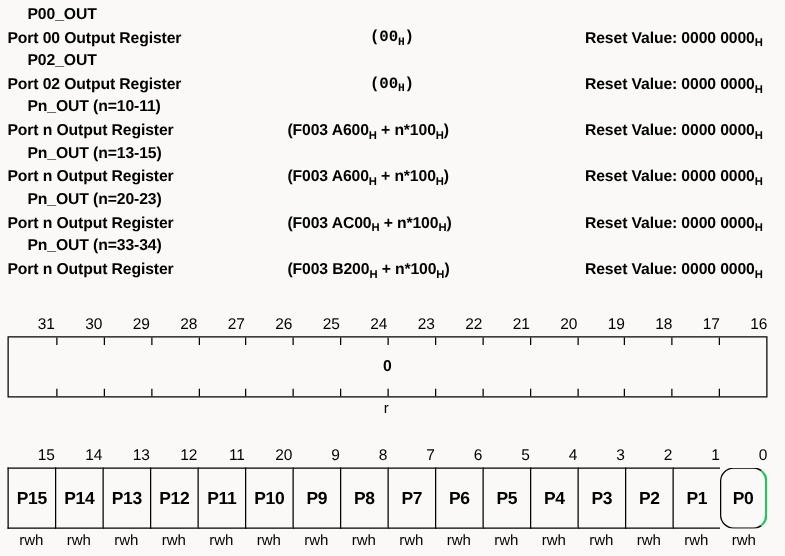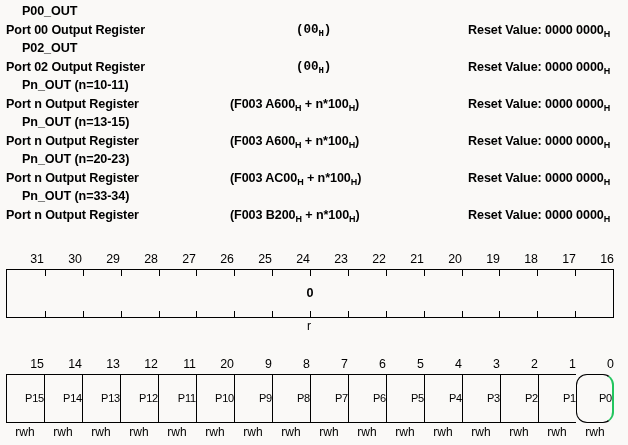--- a/index.html
+++ b/index.html
@@ -160,24 +160,24 @@
     width: 608px;
     height: 49px;
   }
   .bitcell {
     width: 38px;
     height: 49px;
     box-sizing: border-box;
     border: 1px solid #000000;
     border-right: none;
     background: #faf9f7;
-    text-align: right;
+    text-align: center;
     line-height: 47px;
-    font-size: 11px;
-    font-weight: normal;
+    font-size: 14px;
+    font-weight: bold;
     letter-spacing: -0.2px;
   }
   .bitcell:last-child {
     border-right: 2px solid #22c55e;
     border-radius: 11px;
   }
   .access-row {
     display: flex;
     width: 608px;
     height: 18px;

